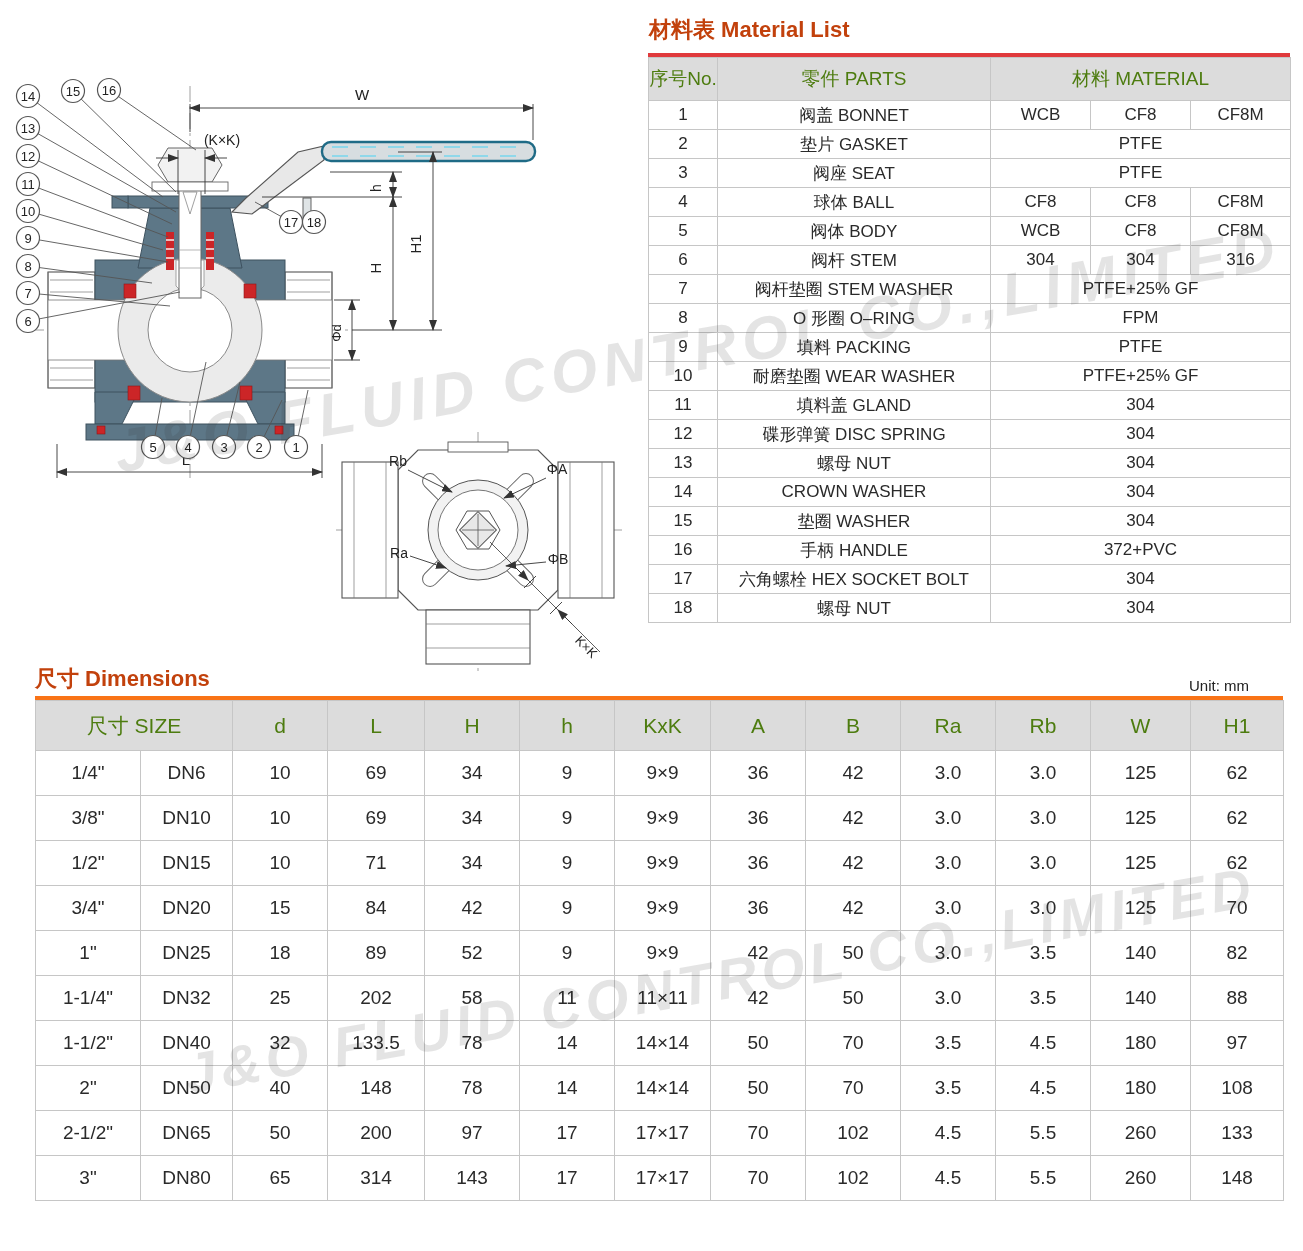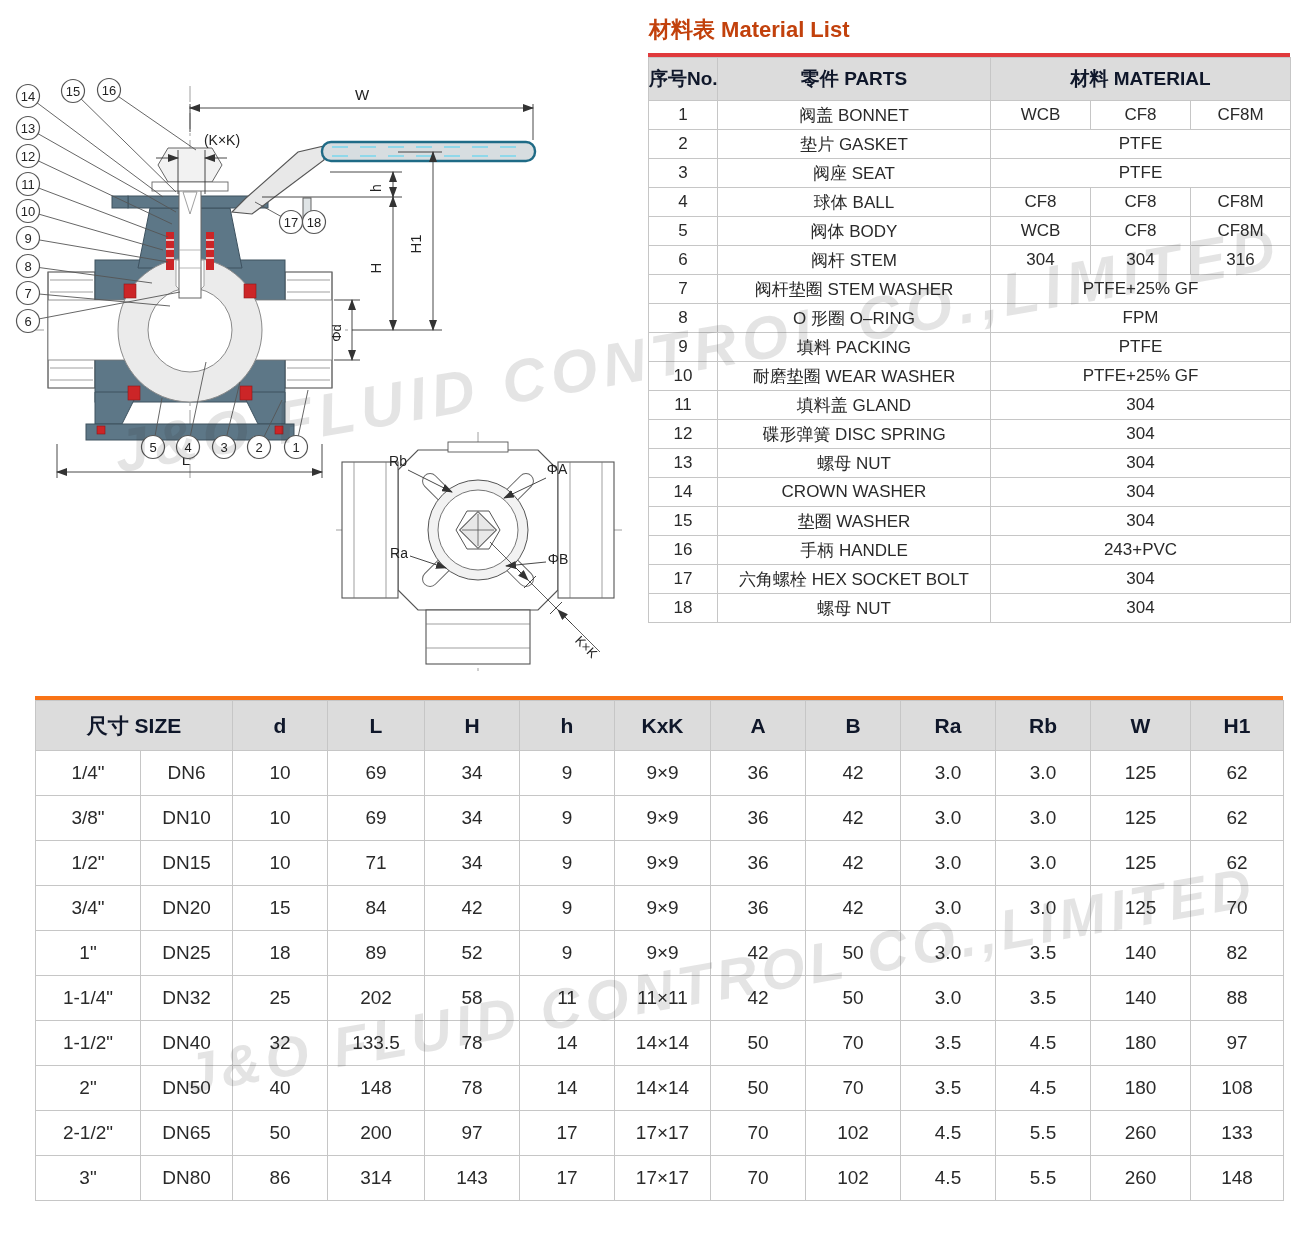--- a/index.html
+++ b/index.html
@@ -11,21 +11,21 @@
     position:absolute; white-space:nowrap; font-weight:bold; font-style:italic;
     color:rgba(50,50,50,0.13); transform-origin:left center; pointer-events:none; z-index:5;
   }
   #wm1 { left:115px; top:418px; font-size:60px; letter-spacing:6px; transform:rotate(-10deg); }
   #wm2 { left:185px; top:1042px; font-size:56px; letter-spacing:5px; transform:rotate(-10deg); }
   .sec-title { font-size:22px; font-weight:bold; color:#c2410c; }
   #mat-title { position:absolute; left:649px; top:15px; }
   #mat-table-wrap { position:absolute; left:648px; top:53px; width:642px; border-top:4px solid #e03a3c; }
   table { border-collapse:collapse; table-layout:fixed; width:100%; }
   th, td { border:1px solid #c6c6c6; text-align:center; padding:0; font-weight:normal; overflow:hidden; white-space:nowrap; }
-  th { background:#dcdcdc; font-weight:bold; color:#0f172a; }
+  th { background:#dcdcdc; font-weight:normal; color:#4d7c0f; }
   #mat-table th { height:42px; font-size:19px; }
   #mat-table td { height:28px; font-size:17px; color:#2a2a2a; }
   #dim-head { position:absolute; left:35px; top:664px; width:1248px; display:flex; justify-content:space-between; align-items:flex-end; }
   .unit { font-size:15px; color:#222; margin-right:34px; }
   #dim-table-wrap { position:absolute; left:35px; top:696px; width:1248px; border-top:4px solid #f97316; }
   #dim-table th { height:49px; font-size:21px; }
   #dim-table td { height:44px; font-size:19px; color:#2a2a2a; }
   #drawing { position:absolute; left:0; top:0; z-index:2; }
   #drawing text { font-family:"Liberation Sans","DejaVu Sans",sans-serif; fill:#222; }
 </style>
@@ -367,36 +367,40 @@
             <td colspan="3">304</td>
           </tr>
           <tr>
             <td>15</td>
             <td>垫圈 WASHER</td>
             <td colspan="3">304</td>
           </tr>
           <tr>
             <td>16</td>
             <td>手柄 HANDLE</td>
-            <td colspan="3">243+PVC</td>
+            <td colspan="3">372+PVC</td>
           </tr>
           <tr>
             <td>17</td>
             <td>六角螺栓 HEX SOCKET BOLT</td>
             <td colspan="3">304</td>
           </tr>
           <tr>
             <td>18</td>
             <td>螺母 NUT</td>
             <td colspan="3">304</td>
           </tr>
         </tbody>
     </table>
   </div>
 
+  <div id="dim-head">
+    <div class="sec-title">尺寸 Dimensions</div>
+    <div class="unit">Unit: mm</div>
+  </div>
   <div id="dim-table-wrap">
     <table id="dim-table">
       <colgroup>
         <col style="width:105px">
           <col style="width:92px">
           <col style="width:95px">
           <col style="width:97px">
         <col style="width:95px">
           <col style="width:95px">
           <col style="width:96px">
@@ -555,21 +559,21 @@
             <td>70</td>
             <td>102</td>
             <td>4.5</td>
             <td>5.5</td>
             <td>260</td>
             <td>133</td>
           </tr>
           <tr>
             <td>3"</td>
             <td>DN80</td>
-            <td>86</td>
+            <td>65</td>
             <td>314</td>
             <td>143</td>
             <td>17</td>
             <td>17×17</td>
             <td>70</td>
             <td>102</td>
             <td>4.5</td>
             <td>5.5</td>
             <td>260</td>
             <td>148</td>

